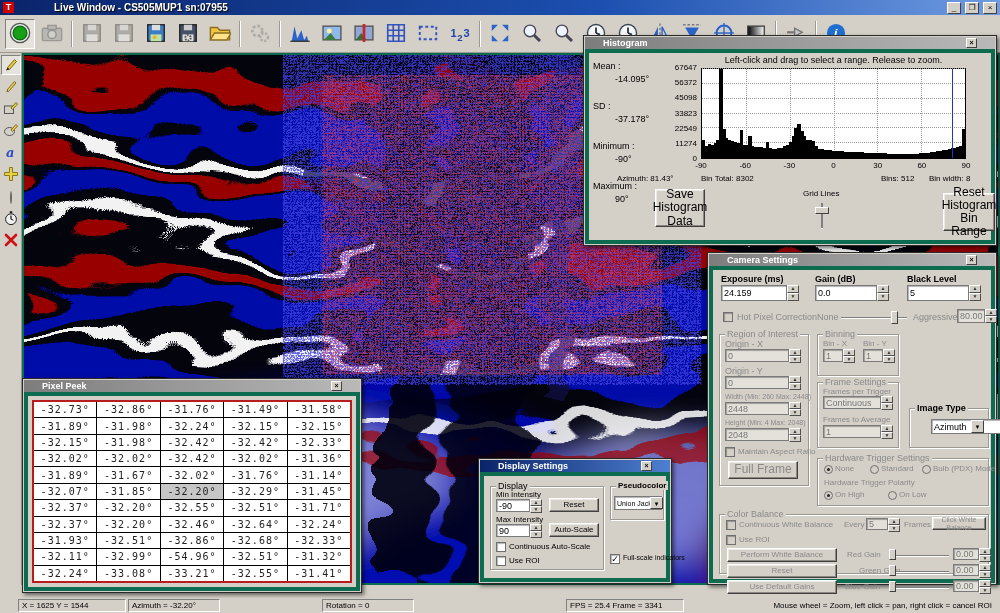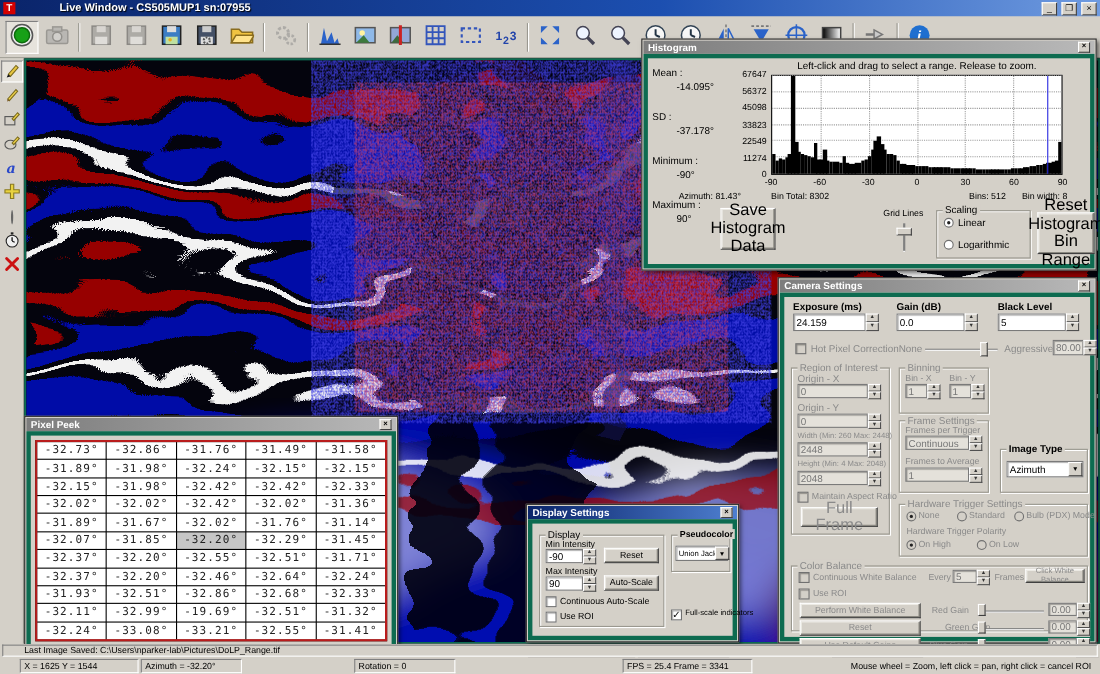--- a/index.html
+++ b/index.html
@@ -31,38 +31,38 @@
   .sbtn.act { border-color:#808080 #fff #fff #808080; background:#e6e3dc; }
   .cwheel { width:14px; height:14px; border-radius:50%;
     background:conic-gradient(#f00,#ff0,#0f0,#0ff,#00f,#f0f,#f00); border:1px solid #666; }
 
   
   .client { position:absolute; left:22px; top:53px; width:978px; height:532px; border:2px solid #0d6b50; background:#05050e; }
   .client svg { display:block; width:100%; height:100%; }
 
   
   .w { position:absolute; background:#d4d0c8; border:1px solid #2a2a2a; box-shadow:2px 2px 4px rgba(0,0,0,.55); }
-  .tb { position:absolute; left:1px; right:1px; top:1px; height:12px; display:flex; align-items:center; padding:0 4px;
+  .tb { position:absolute; left:1px; right:1px; top:1px; height:12px; display:flex; align-items:center; padding:0 18px;
     font-size:9px; font-weight:bold; color:#fff; }
   .tb.inactive { background:linear-gradient(90deg,#7d7d7d,#b9b9b9); }
   .tb.active { background:linear-gradient(90deg,#0a246a,#4e7fd0); }
   .tb .wctl { width:11px; height:10px; font-size:7px; line-height:8px; }
   .wbody { position:absolute; left:1px; right:1px; top:13px; bottom:1px; border:4px solid #0d6b50; background:#d4d0c8; }
 
   
   .lab { position:absolute; font-size:9px; white-space:nowrap; }
   .lab.b { font-weight:bold; }
   .lab.dim { color:#8a8a8a; }
   .inp { position:absolute; background:#fff; border:1px solid #7a7a7a; box-shadow:inset 1px 1px 1px rgba(0,0,0,.3);
     font-size:9px; display:flex; align-items:center; padding:0 2px; height:16px; overflow:hidden; white-space:nowrap; }
   .inp.dim { background:#e4e1da; color:#777; }
   .spin { position:absolute; width:12px; height:16px; display:flex; flex-direction:column; }
   .spin span { flex:1; background:#d4d0c8; border:1px solid; border-color:#fff #505050 #505050 #fff; font-size:5px; line-height:5px; text-align:center; color:#333; }
   .btn { position:absolute; background:#d4d0c8; border:1px solid; border-color:#fff #404040 #404040 #fff;
-    box-shadow:inset -1px -1px 0 #8a8880, inset 1px 1px 0 #eceae4; font-size:15px; display:flex; align-items:center; justify-content:center; text-align:center; line-height:1.1; }
+    box-shadow:inset -1px -1px 0 #8a8880, inset 1px 1px 0 #eceae4; font-size:12px; display:flex; align-items:center; justify-content:center; text-align:center; line-height:1.1; }
   .btn.dim { color:#8a8a8a; }
   .grp { position:absolute; border:1px solid #9a988f; box-shadow:inset 1px 1px 0 #fff, 1px 1px 0 #fff; }
   .grp > .glab { position:absolute; top:-6px; left:5px; background:#d4d0c8; padding:0 2px; font-size:9px; white-space:nowrap; }
   .cb { position:absolute; width:10px; height:10px; background:#fff; border:1px solid #707070; box-shadow:inset 1px 1px 1px rgba(0,0,0,.3); font-size:9px; line-height:9px; text-align:center; }
   .cb.dis { background:#d4d0c8; }
   .radio { position:absolute; width:9px; height:9px; border-radius:50%; background:#fff; border:1px solid #707070; }
   .radio.dis { background:#d4d0c8; }
   .radio.sel::after { content:""; position:absolute; left:2px; top:2px; width:3px; height:3px; border-radius:50%; background:#222; }
   .sl-track { position:absolute; height:2px; background:#808080; border-bottom:1px solid #fff; }
   .sl-thumb { position:absolute; width:7px; height:13px; background:#d4d0c8; border:1px solid; border-color:#fff #404040 #404040 #fff; }
@@ -554,27 +554,20 @@
 
       <div class="btn" style="left:66px; top:136px; width:50px; height:38px; padding:1px;">Save Histogram Data</div>
 
 
       <div style="position:absolute; left:214px; top:136px; width:42px; height:44px;">
         <div class="lab" style="left:0; top:0; font-size:8px;">Grid Lines</div>
         <div class="sl-track" style="left:18px; top:14px; width:2px; height:26px;"></div>
         <div class="sl-thumb" style="left:12px; top:18px; width:14px; height:7px;"></div>
       </div>
 
-      <div class="grp" style="left:262px; top:138px; width:86px; height:44px;">
-        <span class="glab">Scaling</span>
-        <span class="radio sel" style="left:6px; top:6px;"></span>
-        <span class="lab" style="left:19px; top:5px;">Linear</span>
-        <span class="radio" style="left:6px; top:26px;"></span>
-        <span class="lab" style="left:19px; top:25px;">Logarithmic</span>
-      </div>
 
       <div class="btn" style="left:354px; top:140px; width:52px; height:38px; padding:1px;">Reset Histogram Bin Range</div>
     </div>
   </div>
 
   <div class="w" style="left:707px; top:252px; width:290px; height:333px;">
     <div class="tb inactive">
       <span>Camera Settings</span>
       <span class="sp"></span>
       <span class="wctl">×</span>
@@ -670,21 +663,21 @@
         <div class="lab dim" style="left:5px; top:32px; font-size:8px;">Frames to Average</div>
         <div class="inp dim" style="left:5px; top:42px; width:58px; height:13px;">1</div>
         <div class="spin" style="left:63px; top:42px; height:13px;">
             <span>▲</span>
             <span>▼</span>
           </div>
       </div>
 
       <div class="grp" style="left:196px; top:138px; width:80px; height:40px;">
         <span class="glab" style="font-weight:bold;">Image Type</span>
-        <div class="inp" style="left:5px; top:10px; width:70px; height:15px;">Azimuth</div>
+        <div class="inp" style="left:21px; top:10px; width:70px; height:15px;">Azimuth</div>
         <div class="ddbtn" style="left:61px; top:11px; height:13px;">▼</div>
       </div>
 
       <div class="grp" style="left:104px; top:188px; width:172px; height:48px;">
         <span class="glab" style="color:#8a8a8a;">Hardware Trigger Settings</span>
         <span class="radio dis sel" style="left:6px; top:6px;"></span>
         <span class="lab dim" style="left:17px; top:5px; font-size:8px;">None</span>
         <span class="radio dis" style="left:52px; top:6px;"></span>
         <span class="lab dim" style="left:63px; top:5px; font-size:8px;">Standard</span>
         <span class="radio dis" style="left:104px; top:6px;"></span>
@@ -789,21 +782,21 @@
           <div class="pp-cell">-32.46°</div>
           <div class="pp-cell">-32.64°</div>
           <div class="pp-cell">-32.24°</div>
           <div class="pp-cell">-31.93°</div>
           <div class="pp-cell">-32.51°</div>
           <div class="pp-cell">-32.86°</div>
           <div class="pp-cell">-32.68°</div>
           <div class="pp-cell">-32.33°</div>
           <div class="pp-cell">-32.11°</div>
           <div class="pp-cell">-32.99°</div>
-          <div class="pp-cell">-19.69°</div>
+          <div class="pp-cell">-54.96°</div>
           <div class="pp-cell">-32.51°</div>
           <div class="pp-cell">-31.32°</div>
           <div class="pp-cell">-32.24°</div>
           <div class="pp-cell">-33.08°</div>
           <div class="pp-cell">-33.21°</div>
           <div class="pp-cell">-32.55°</div>
           <div class="pp-cell">-31.41°</div>
         </div>
     </div>
   </div>
@@ -839,25 +832,20 @@
       <div class="grp" style="left:126px; top:10px; width:54px; height:34px;">
         <span class="glab" style="font-weight:bold; font-size:8px;">Pseudocolor</span>
         <div class="inp" style="left:3px; top:9px; width:48px; height:14px; font-size:7px;">Union Jack</div>
         <div class="ddbtn" style="left:39px; top:10px; height:12px;">▼</div>
       </div>
       <div class="cb" style="left:126px; top:78px;">✓</div>
       <div class="lab" style="left:139px; top:78px; font-size:7px;">Full-scale indicators</div>
     </div>
   </div>
 
-  <div class="status1">
-    <div class="sbox" style="margin-left:2px; width:996px; height:11px;">
-      <span style="padding-left:16px;">Last Image Saved: C:\Users\nparker-lab\Pictures\DoLP_Range.tif</span>
-    </div>
-  </div>
   <div class="status2">
     <div class="sbox" style="left:18px; width:108px;">
         <span>X = 1625  Y = 1544</span>
       </div>
     <div class="sbox" style="left:128px; width:92px;">
         <span>Azimuth = -32.20°</span>
       </div>
     <div class="sbox" style="left:322px; width:92px;">
         <span>Rotation = 0</span>
       </div>

